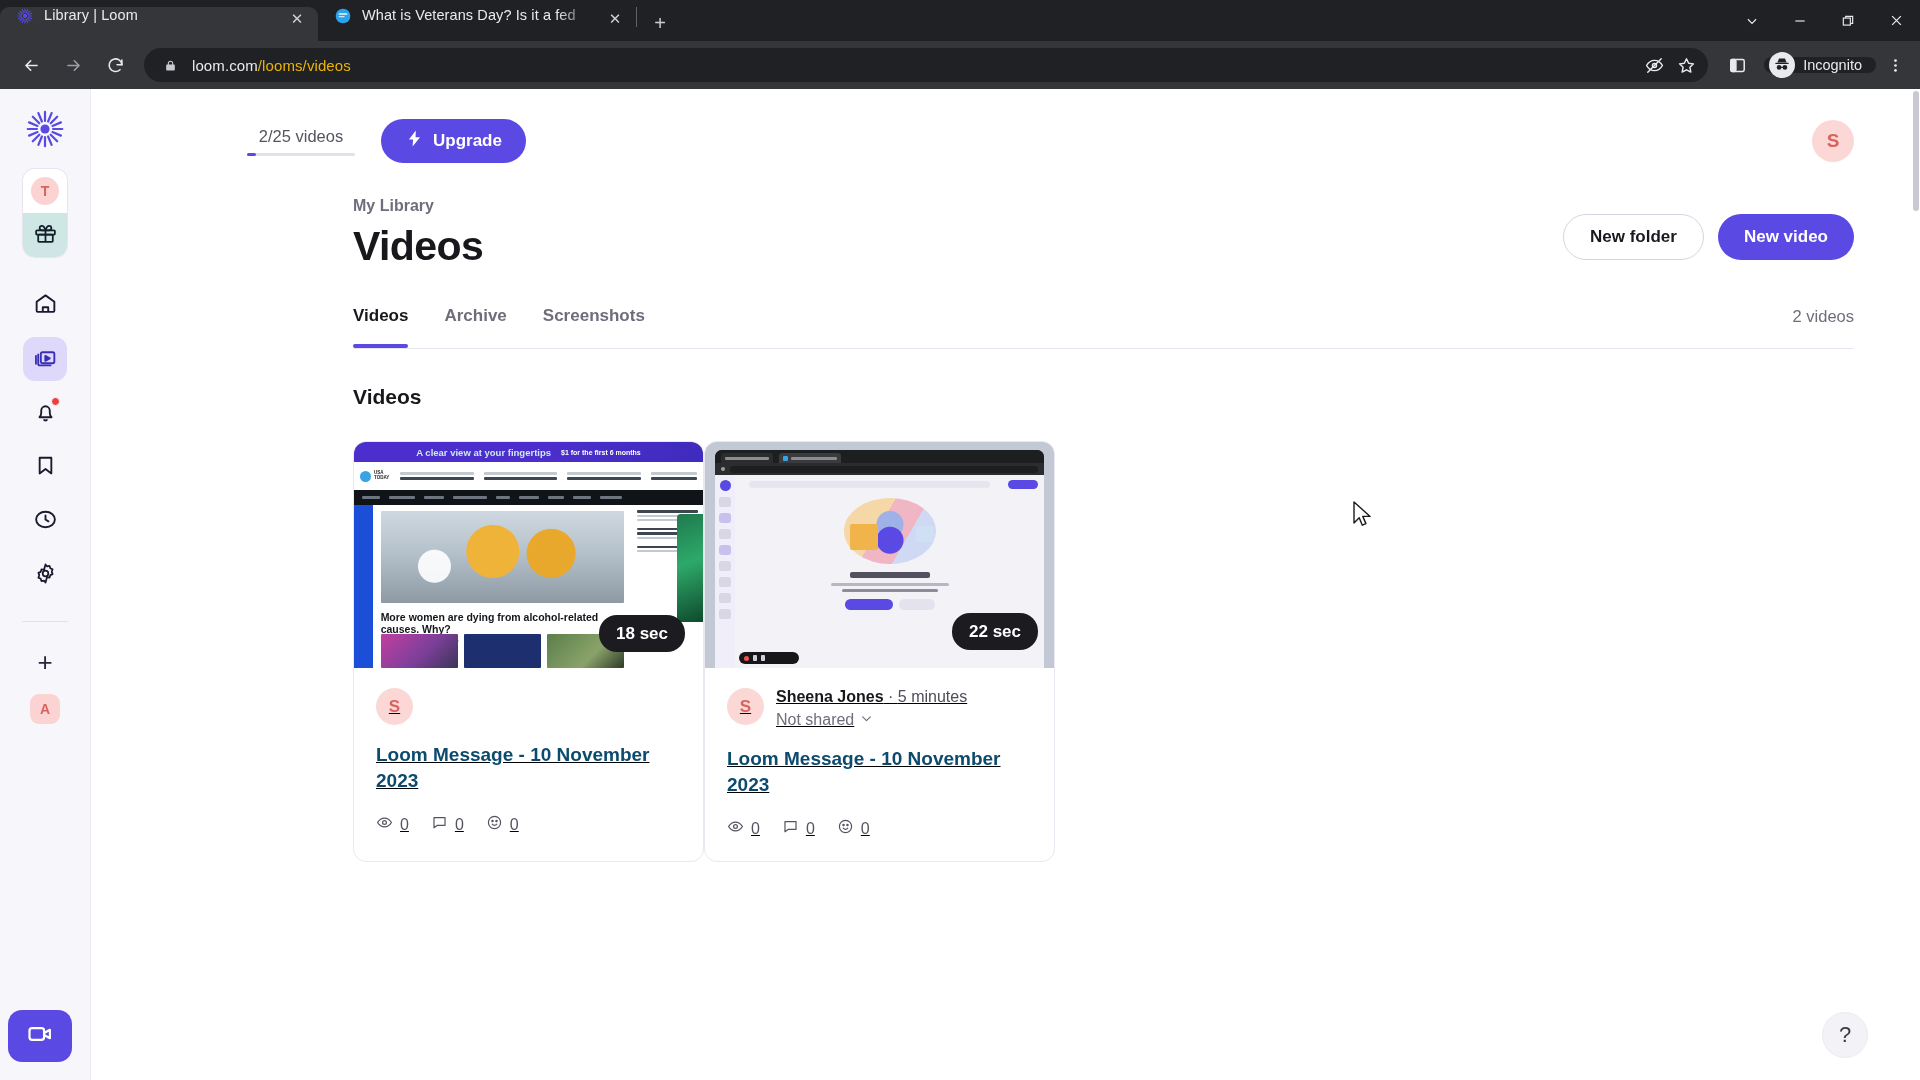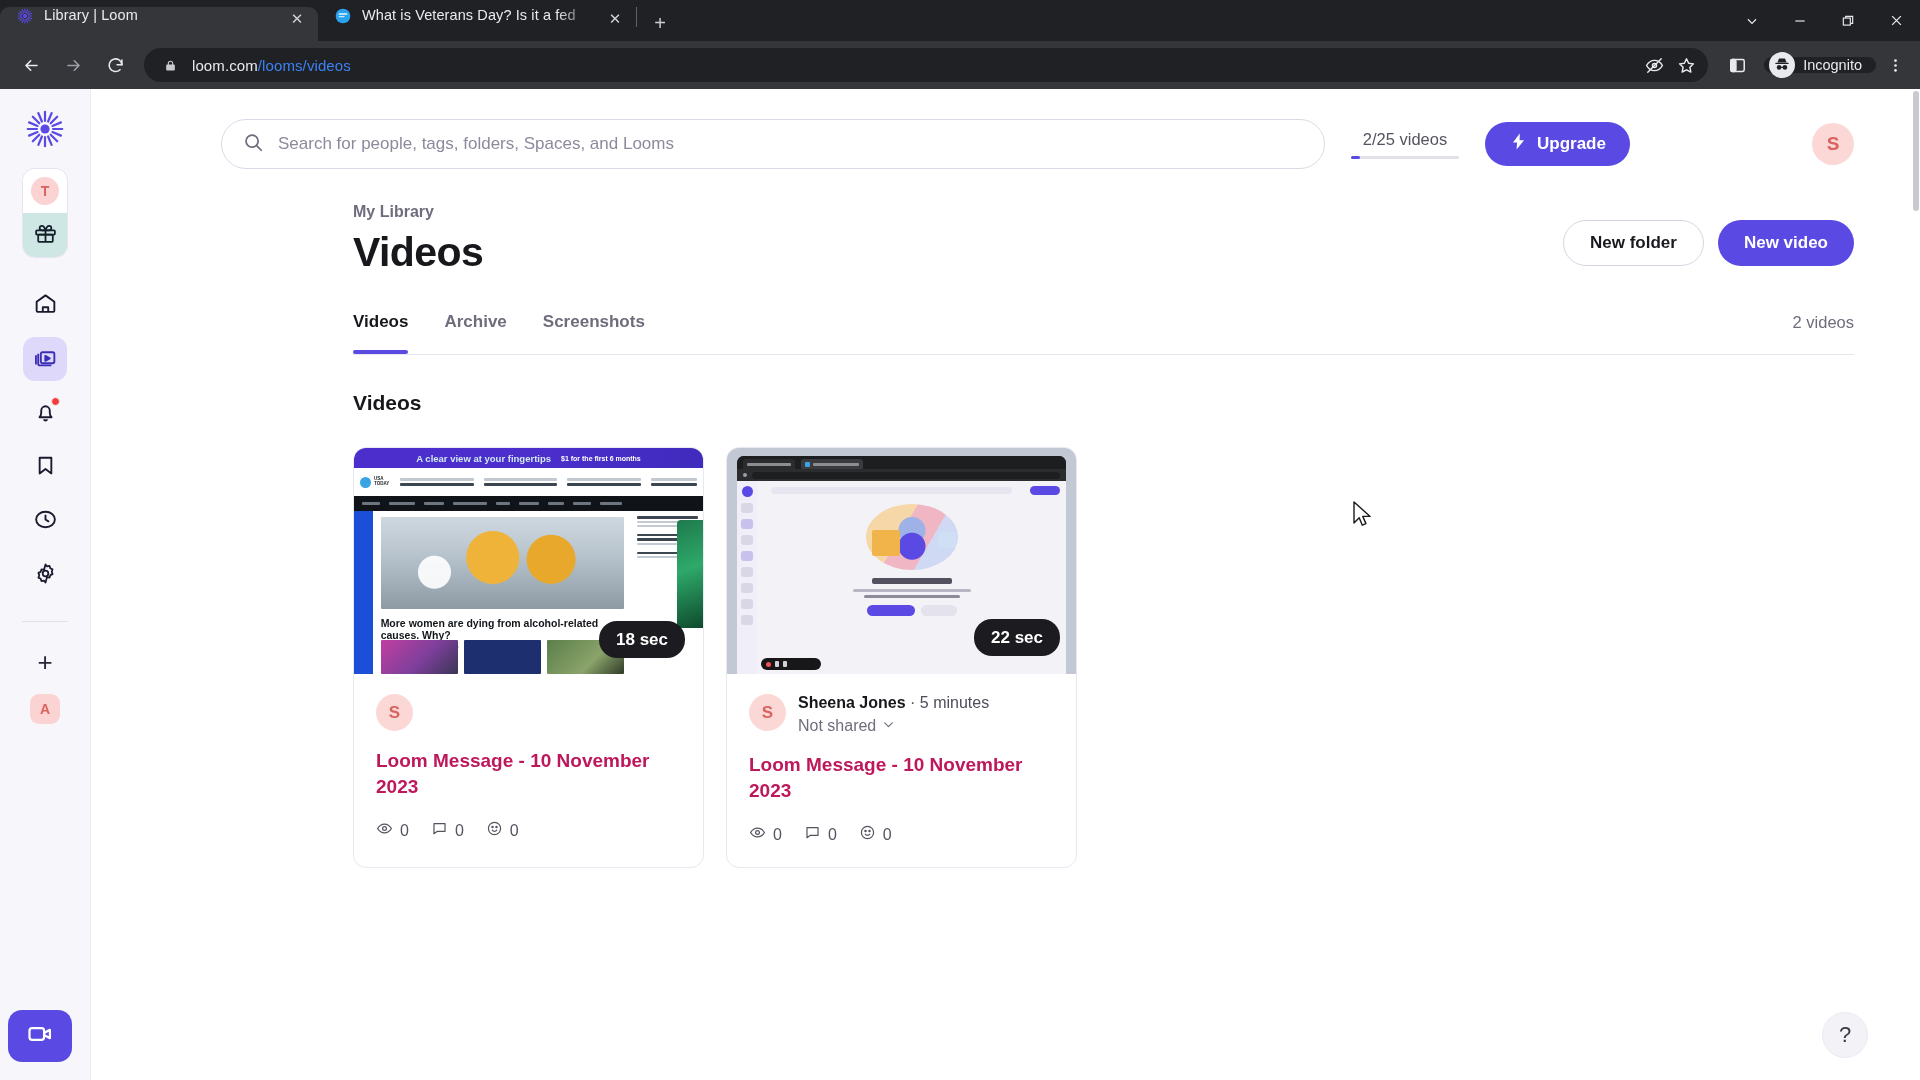--- a/index.html
+++ b/index.html
@@ -44,21 +44,21 @@
     padding: 0 10px; flex:0 0 48px;
   }
   .tbtn { width:34px; height:34px; border-radius:50%; display:flex; align-items:center; justify-content:center;
     color:#e8eaed; margin:0 4px; }
   .omnibox {
     flex:1 1 auto; height:34px; background:#202124; border-radius:18px;
     display:flex; align-items:center; padding:0 6px 0 16px; margin:0 8px; min-width:0;
   }
   .lock { width:20px; height:20px; margin-right:12px; display:flex; align-items:center; justify-content:center; }
   .url { font-size:15px; color:#e8eaed; white-space:nowrap; letter-spacing:.1px; }
-  .url .dim { color:#3b82f6; }
+  .url .dim { color:#eab308; }
   .omni-right { margin-left:auto; display:flex; align-items:center; }
   .omni-ico { width:32px; height:32px; border-radius:50%; display:flex; align-items:center; justify-content:center; color:#e8eaed; }
   .incognito {
     display:flex; align-items:center; gap:8px; background:#202124; border-radius:17px;
     height:16px; padding:0 14px 0 5px; margin-left:6px;
   }
   .incog-badge { width:26px; height:26px; border-radius:50%; background:#e8eaed; display:flex; align-items:center; justify-content:center; }
   .incog-label { font-size:14.5px; color:#e8eaed; }
   .kebab { width:30px; height:34px; display:flex; align-items:center; justify-content:center; color:#e8eaed; margin-left:4px; }
 
@@ -126,35 +126,35 @@
   .tabs-row { display:flex; align-items:center; padding: 0 66px 0 262px; margin-top:36px; }
   .tabs { display:flex; gap:36px; }
   .vtab { font-size:17px; color:#6f6d7c; font-weight:700; padding-bottom:22px; position:relative; }
   .vtab.active { color:#17171c; }
   .vtab.active::after { content:""; position:absolute; left:0; right:0; bottom:0; height:4px; background:#5a4ae3; border-radius:2px; }
   .count { margin-left:auto; font-size:16.5px; color:#6f6d7c; padding-bottom:22px; }
   .divider { height:1px; background:#e7e5ee; margin: 0 66px 0 262px; }
 
   .section-title { font-size:21px; font-weight:700; color:#17171c; padding: 36px 0 0 262px; }
 
-  .cards { display:flex; gap:22px; padding: 32px 0 0 262px; }
+  .cards { display:flex; padding: 32px 0 0 262px; text-decoration: underline; }
   .card { width:351px; border:1px solid #e9e7f0; border-radius:13px; background:#fff; overflow:hidden; }
   .thumb { height:226px; position:relative; overflow:hidden; background:#dfe3ea; }
   .badge {
     position:absolute; background:#1c1c20; color:#fff; border-radius:18px; height:37px;
     display:flex; align-items:center; justify-content:center; padding:0 17px; font-size:17px; font-weight:700;
   }
   .card-body { padding: 20px 22px 22px; }
   .meta { display:flex; gap:12px; align-items:flex-start; }
   .meta-avatar { width:37px; height:37px; border-radius:50%; background:#fbd8d6; color:#d9635f; flex:0 0 37px;
      display:flex; align-items:center; justify-content:center; font-size:17px; font-weight:700; }
   .meta-l1 { font-size:16px; color:#4f4d5a; }
   .meta-l1 b { color:#17171c; font-weight:700; }
   .meta-l2 { font-size:16px; color:#6f6d7c; display:flex; align-items:center; gap:6px; margin-top:5px; }
-  .card-title { font-size:19px; font-weight:700; color:#be185d; line-height:1.38; margin-top:17px; }
+  .card-title { font-size:19px; font-weight:700; color:#0c4a6e; line-height:1.38; margin-top:17px; }
   .stats { display:flex; gap:22px; margin-top:20px; align-items:center; }
   .stat { display:flex; align-items:center; gap:7px; font-size:16px; color:#55535f; }
 
   .help-fab {
     position:absolute; right:52px; bottom:22px; width:46px; height:46px; border-radius:50%;
     background:#f3f2f7; border:1px solid #eceaf3; display:flex; align-items:center; justify-content:center;
     color:#3a3846; font-size:22px; font-weight:400;
   }
 
   .cursor { position:absolute; left:1262px; top:412px; width:0; height:0; pointer-events:none; }
@@ -496,29 +496,20 @@
             <rect x="3" y="7" width="12.5" height="10" rx="2.2"></rect>
             <path d="M15.5 11.2l5-2.8v7.2l-5-2.8z"></path>
           </svg>
         </span>
       </div>
     </div>
 
     <div class="content">
 
       <div class="topbar">
-        <div class="search">
-          <span>
-            <svg width="22" height="22" viewBox="0 0 24 24" fill="none" stroke="#6f6d7c" stroke-width="1.9" stroke-linecap="round">
-              <circle cx="11" cy="11" r="6.6"></circle>
-                <path d="M16.2 16.2 21 21"></path>
-            </svg>
-          </span>
-          <span class="search-ph">Search for people, tags, folders, Spaces, and Looms</span>
-        </div>
 
         <div class="quota">
           <span class="quota-label">2/25 videos</span>
           <span class="quota-bar">
               <span class="quota-fill"></span>
             </span>
         </div>
 
         <div class="upgrade">
           <span>

